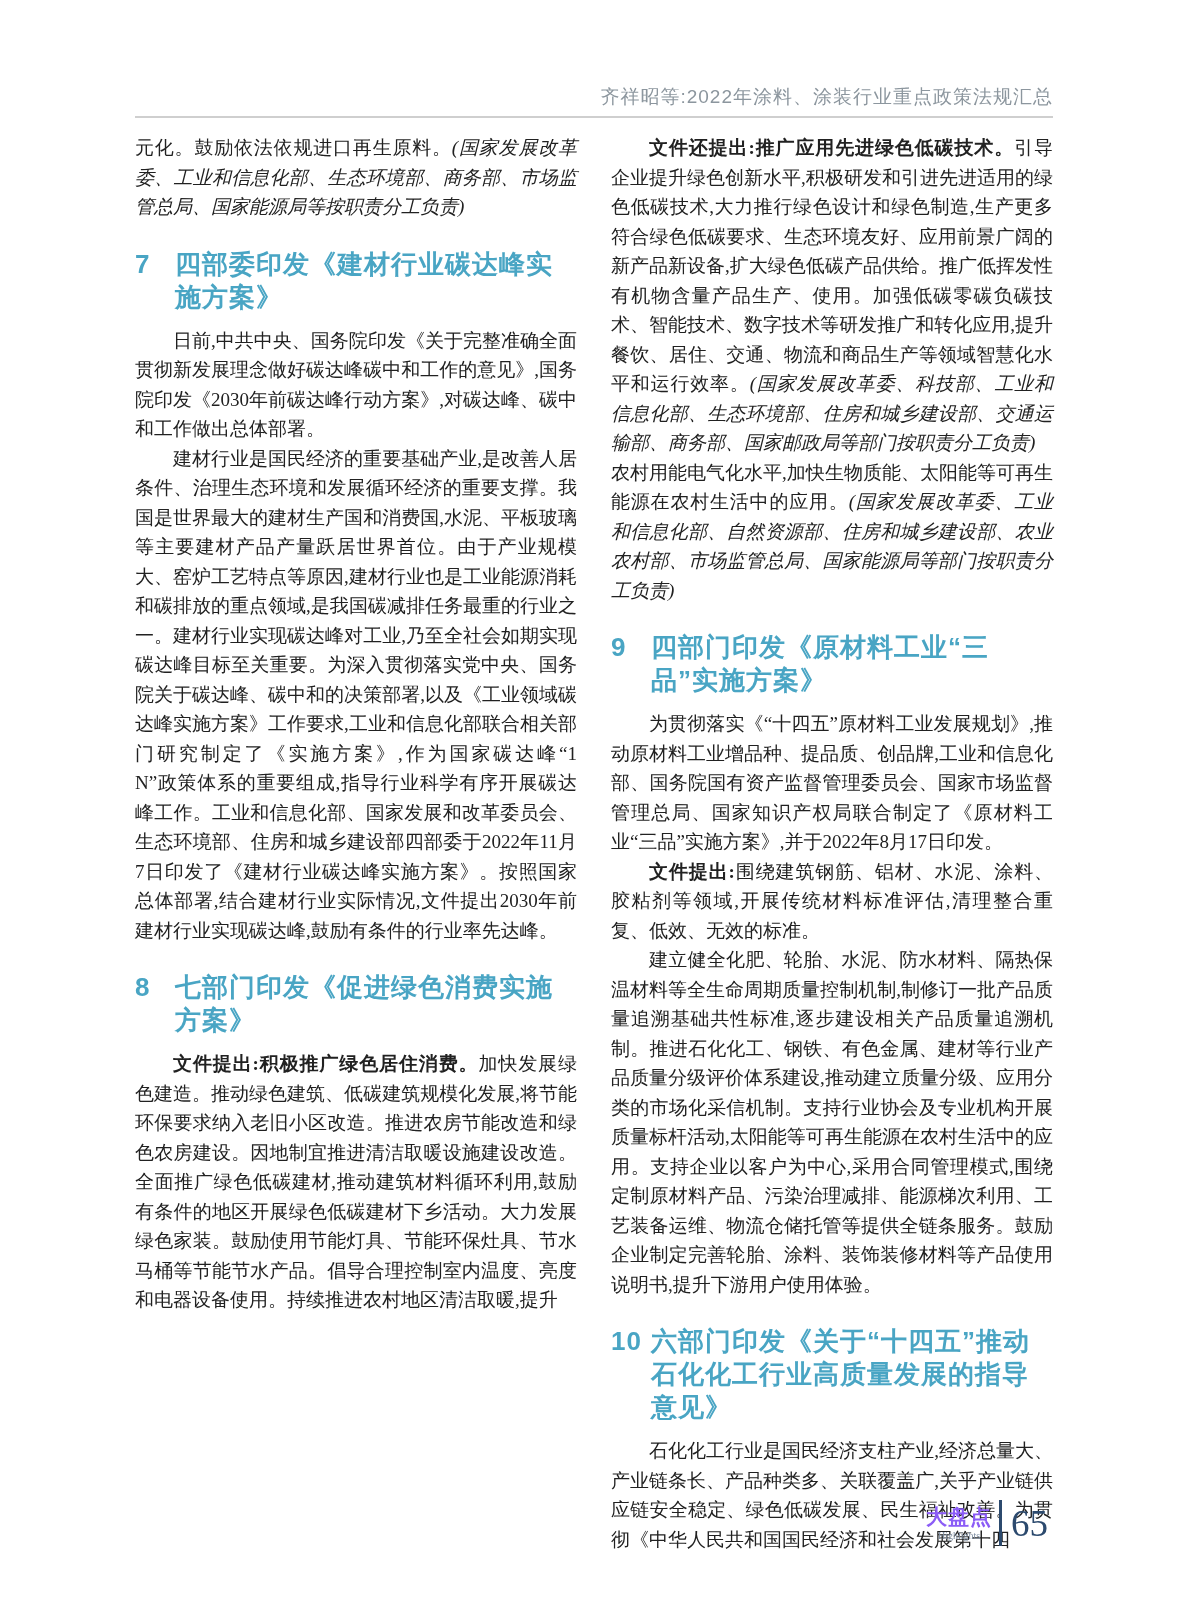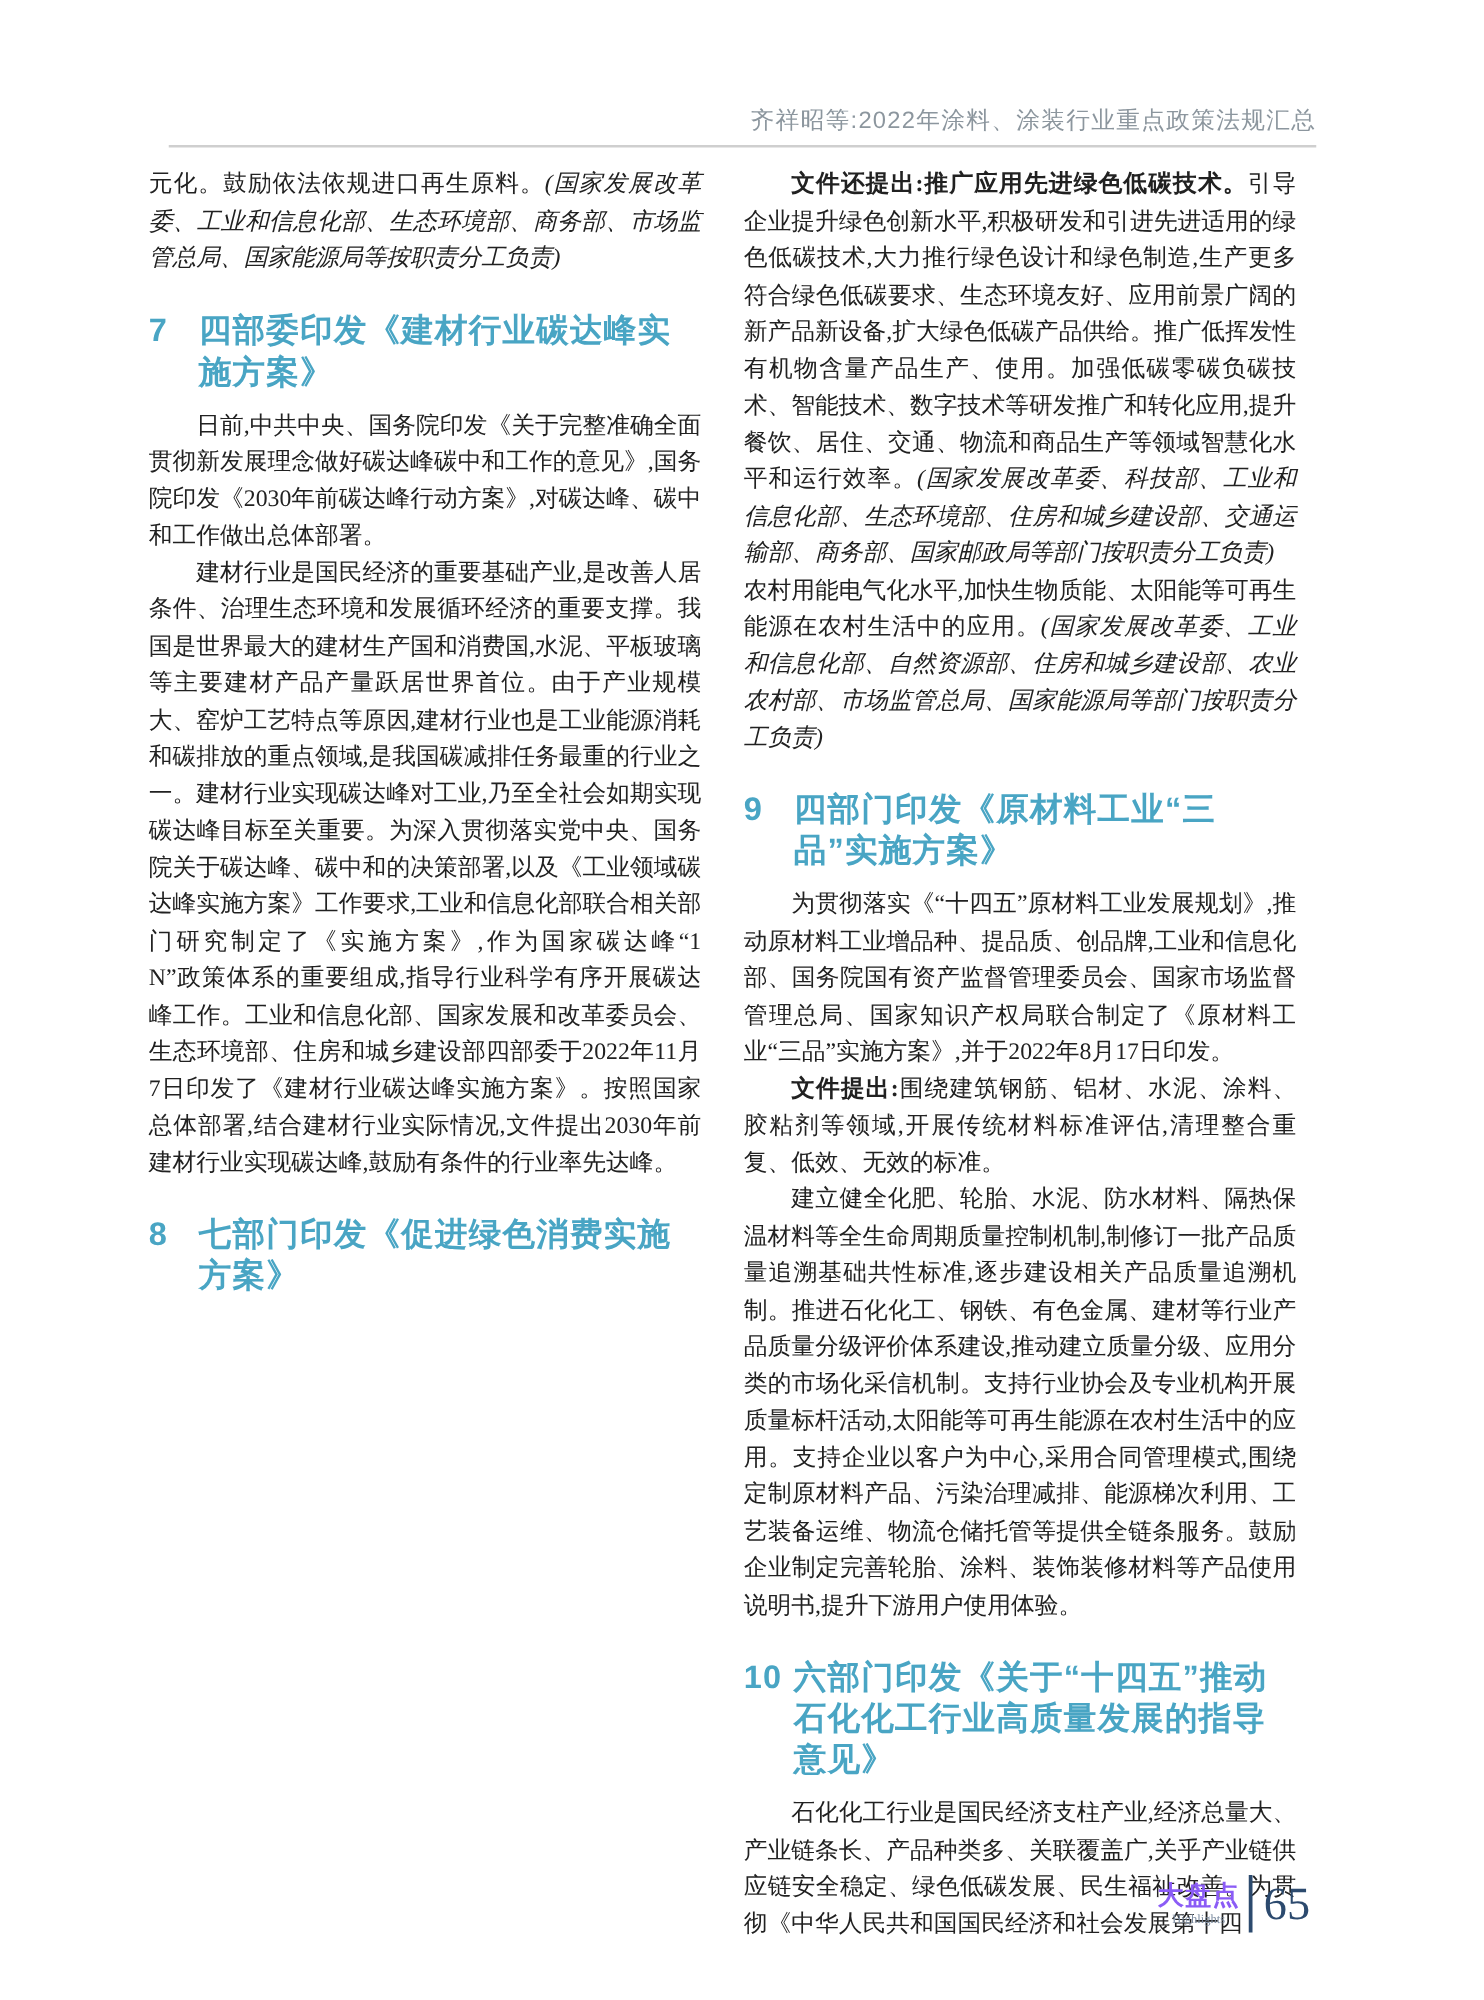--- a/index.html
+++ b/index.html
@@ -4,21 +4,21 @@
 <style>
   html,body{margin:0;padding:0;background:#ffffff;}
   .page{position:relative;width:1187px;height:1600px;background:#ffffff;overflow:hidden;
         font-family:"Liberation Serif", serif;color:#222222;}
   
   .runhead{position:absolute;top:74px;left:135px;width:918px;text-align:right;}
   .runhead-text{font-family:"Liberation Sans", sans-serif;font-size:19px;line-height:24px;
         color:#8c969e;letter-spacing:1px;margin-top:11px;}
   .runhead-rule{margin-top:7px;border-bottom:2px solid #cfcfcf;}
   
-  .columns{position:absolute;top:133px;left:119px;width:918px;display:flex;gap:34px;}
+  .columns{position:absolute;top:133px;left:135px;width:918px;display:flex;gap:34px;}
   .col{width:442px;}
   
   .para{margin:0;font-size:19px;line-height:29.5px;text-align:justify;text-justify:inter-ideograph;
         text-indent:2em;color:#212121;}
   .para.noindent{text-indent:0;}
   .lead{font-weight:bold;}
   .kai{font-style:italic;}
   
   .sec-heading{display:flex;margin:26px 0 12px 0;font-family:"Liberation Sans", sans-serif;
         font-weight:bold;font-size:26px;line-height:33px;color:#49a5c4;letter-spacing:1px;}
@@ -54,20 +54,21 @@
         </h2>
 
       <p class="para">日前,中共中央、国务院印发《关于完整准确全面贯彻新发展理念做好碳达峰碳中和工作的意见》,国务院印发《2030年前碳达峰行动方案》,对碳达峰、碳中和工作做出总体部署。</p>
       <p class="para">建材行业是国民经济的重要基础产业,是改善人居条件、治理生态环境和发展循环经济的重要支撑。我国是世界最大的建材生产国和消费国,水泥、平板玻璃等主要建材产品产量跃居世界首位。由于产业规模大、窑炉工艺特点等原因,建材行业也是工业能源消耗和碳排放的重点领域,是我国碳减排任务最重的行业之一。建材行业实现碳达峰对工业,乃至全社会如期实现碳达峰目标至关重要。为深入贯彻落实党中央、国务院关于碳达峰、碳中和的决策部署,以及《工业领域碳达峰实施方案》工作要求,工业和信息化部联合相关部门研究制定了《实施方案》,作为国家碳达峰“1　N”政策体系的重要组成,指导行业科学有序开展碳达峰工作。工业和信息化部、国家发展和改革委员会、生态环境部、住房和城乡建设部四部委于2022年11月7日印发了《建材行业碳达峰实施方案》。按照国家总体部署,结合建材行业实际情况,文件提出2030年前建材行业实现碳达峰,鼓励有条件的行业率先达峰。</p>
 
       <h2 class="sec-heading">
           <span class="sec-num">8</span>
           <span class="sec-title">七部门印发《促进绿色消费实施方案》</span>
         </h2>
 
+      <p class="para"><span class="lead">文件提出:积极推广绿色居住消费。</span><span>加快发展绿色建造。推动绿色建筑、低碳建筑规模化发展,将节能环保要求纳入老旧小区改造。推进农房节能改造和绿色农房建设。因地制宜推进清洁取暖设施建设改造。全面推广绿色低碳建材,推动建筑材料循环利用,鼓励有条件的地区开展绿色低碳建材下乡活动。大力发展绿色家装。鼓励使用节能灯具、节能环保灶具、节水马桶等节能节水产品。倡导合理控制室内温度、亮度和电器设备使用。持续推进农村地区清洁取暖,提升</span></p>
     </section>
 
     <section class="col">
       <p class="para"><span class="lead">文件还提出:推广应用先进绿色低碳技术。</span><span>引导企业提升绿色创新水平,积极研发和引进先进适用的绿色低碳技术,大力推行绿色设计和绿色制造,生产更多符合绿色低碳要求、生态环境友好、应用前景广阔的新产品新设备,扩大绿色低碳产品供给。推广低挥发性有机物含量产品生产、使用。加强低碳零碳负碳技术、智能技术、数字技术等研发推广和转化应用,提升餐饮、居住、交通、物流和商品生产等领域智慧化水平和运行效率。</span><span class="kai">(国家发展改革委、科技部、工业和信息化部、生态环境部、住房和城乡建设部、交通运输部、商务部、国家邮政局等部门按职责分工负责)</span></p>
 
       <p class="para noindent"><span>农村用能电气化水平,加快生物质能、太阳能等可再生能源在农村生活中的应用。</span><span class="kai">(国家发展改革委、工业和信息化部、自然资源部、住房和城乡建设部、农业农村部、市场监管总局、国家能源局等部门按职责分工负责)</span></p>
 
       <h2 class="sec-heading">
           <span class="sec-num">9</span>
           <span class="sec-title">四部门印发《原材料工业“三品”实施方案》</span>

